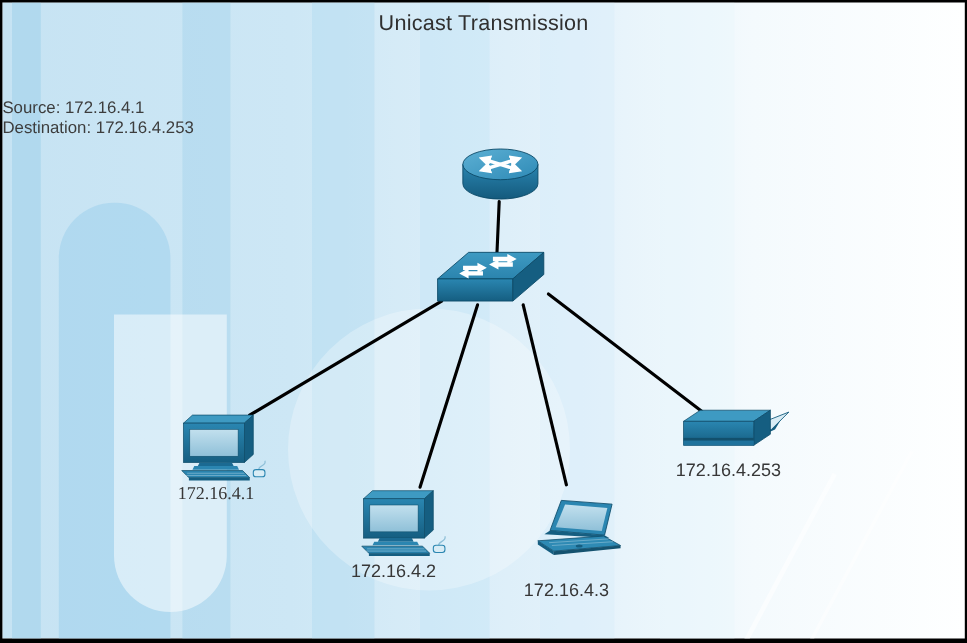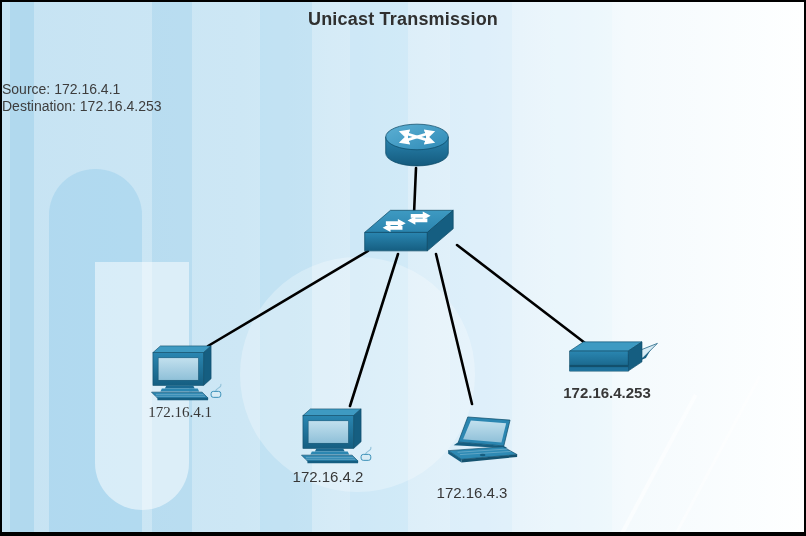--- a/index.html
+++ b/index.html
@@ -12,21 +12,21 @@
     overflow:hidden;
     background:linear-gradient(90deg,#c6e3f3 0%, #cde7f5 30%, #e2f1fa 58%, #f4fafd 78%, #feffff 100%);
   }
 
   
   .stripe { position:absolute; top:0; height:536px; pointer-events:none; }
   .cap { position:absolute; pointer-events:none; }
 
   .title {
     position:absolute; top:7px; left:0; width:100%;
-    text-align:center; font-size:18px; font-weight:bold; color:#303030;
+    text-align:center; font-size:18px; font-weight:normal; color:#303030;
     letter-spacing:0.2px;
   }
   .srcdst {
     position:absolute; top:79px; left:0; width:100%;
     text-align:left; font-size:14px; color:#3d3d3d; line-height:17px;
   }
   .dev { position:absolute; }
   .dev-label {
     position:absolute; font-size:15px; color:#373737; text-align:center; width:130px;
   }
@@ -171,15 +171,15 @@
     <svg width="100" height="48" viewBox="0 0 130 62">
       <polygon points="86,30 118,16 109,31 86,41" fill="#155e81"></polygon>
       <polygon points="86,27 124,12 105,31 86,36" fill="#d8ecf5" stroke="#1a6080" stroke-width="1"></polygon>
       <polygon points="10,22 28,10 104,10 86,22" fill="#3e9ac2" stroke="#0d4b68" stroke-width="0.8"></polygon>
       <polygon points="86,22 104,10 104,36 86,48" fill="#155e81" stroke="#0d4b68" stroke-width="0.8"></polygon>
       <rect x="10" y="22" width="76" height="26" fill="url(#gSfront)" stroke="#0d4b68" stroke-width="0.8"></rect>
       <rect x="10" y="40" width="76" height="3" fill="#12506d"></rect>
       <rect x="10" y="43" width="76" height="5" fill="#1f729c"></rect>
     </svg>
   </div>
-  <div class="dev-label" style="left:540px;top:382px;font-weight:bold;">172.16.4.253</div>
+  <div class="dev-label" style="left:540px;top:382px;">172.16.4.253</div>
 
 </div>
 
 </body></html>

